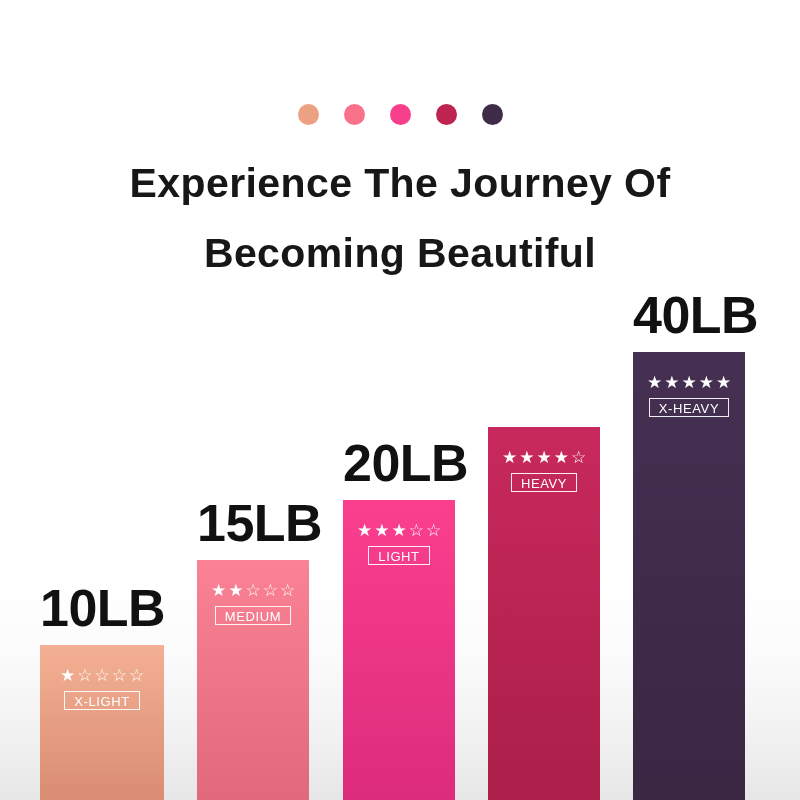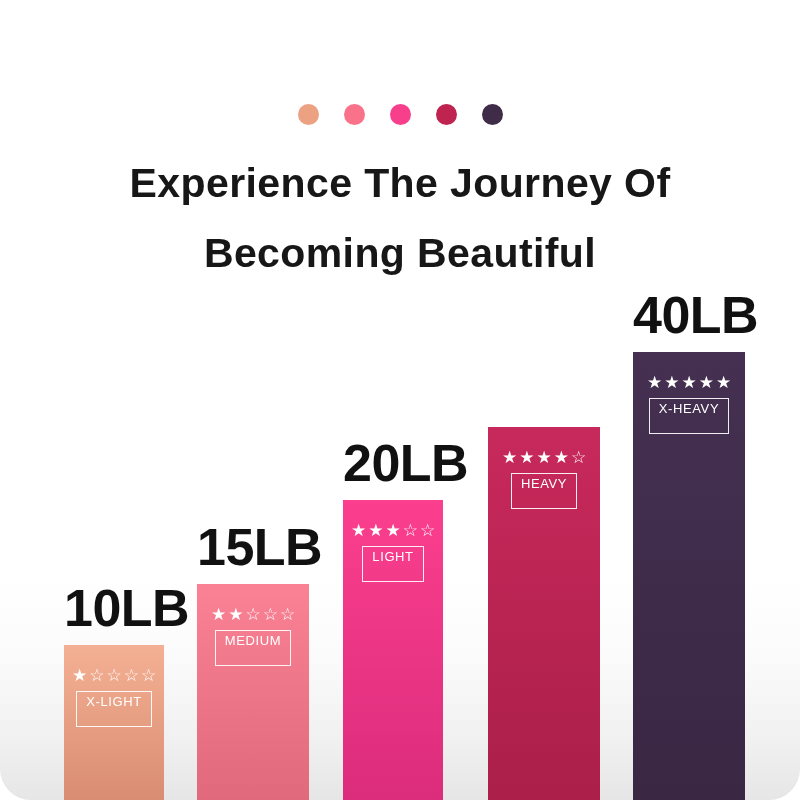--- a/index.html
+++ b/index.html
@@ -18,21 +18,20 @@
     position: relative;
     width: 800px;
     height: 800px;
     background: linear-gradient(to bottom,
         #ffffff 0%,
         #ffffff 72%,
         #fbfbfb 82%,
         #f1f1f1 92%,
         #e6e6e6 100%);
     overflow: hidden;
-    border-radius: 31px;
   }
 
   
   #dot-row {
     position: absolute;
     top: 104px;
     left: 0;
     width: 800px;
     display: flex;
     justify-content: center;
@@ -107,21 +106,21 @@
     letter-spacing: 0px;
   }
   .star {
     display: inline-block;
   }
   .level-badge {
     border: 1.5px solid rgba(255,255,255,0.92);
     color: #ffffff;
     font-size: 13px;
     letter-spacing: 0.6px;
-    padding: 3px 9px 18px 9px;
+    padding: 3px 9px 1px 9px;
     line-height: 1;
     white-space: nowrap;
   }
 </style>
 </head>
 <body>
 
 <div id="poster">
 
   <div id="dot-row">
@@ -131,47 +130,47 @@
       <span class="dot" style="background: rgb(191, 35, 80);"></span>
       <span class="dot" style="background: rgb(63, 44, 72);"></span>
     </div>
 
   <div id="headline">
     <span class="line">Experience The Journey Of</span>
     <span class="line">Becoming Beautiful</span>
   </div>
 
   <div id="chart">
-      <div class="bar-group" style="left: 64px; width: 100px; height: 155px;">
+      <div class="bar-group" style="left: 40px; width: 124px; height: 155px;">
         <div class="bar-value">10LB</div>
         <div class="bar" style="background: linear-gradient(rgb(244, 176, 148) 0%, rgb(217, 141, 114) 100%);">
           <div class="stars">
             <span class="star">★</span>
             <span class="star">☆</span>
             <span class="star">☆</span>
             <span class="star">☆</span>
             <span class="star">☆</span>
           </div>
           <div class="level-badge">X-LIGHT</div>
         </div>
       </div>
-      <div class="bar-group" style="left: 197px; width: 112px; height: 216px;">
+      <div class="bar-group" style="left: 197px; width: 112px; height: 240px;">
         <div class="bar-value">15LB</div>
         <div class="bar" style="background: linear-gradient(rgb(251, 130, 149) 0%, rgb(224, 105, 124) 100%);">
           <div class="stars">
             <span class="star">★</span>
             <span class="star">★</span>
             <span class="star">☆</span>
             <span class="star">☆</span>
             <span class="star">☆</span>
           </div>
           <div class="level-badge">MEDIUM</div>
         </div>
       </div>
-      <div class="bar-group" style="left: 343px; width: 100px; height: 300px;">
+      <div class="bar-group" style="left: 343px; width: 112px; height: 300px;">
         <div class="bar-value">20LB</div>
         <div class="bar" style="background: linear-gradient(rgb(251, 63, 142) 0%, rgb(220, 44, 124) 100%);">
           <div class="stars">
             <span class="star">★</span>
             <span class="star">★</span>
             <span class="star">★</span>
             <span class="star">☆</span>
             <span class="star">☆</span>
           </div>
           <div class="level-badge">LIGHT</div>

